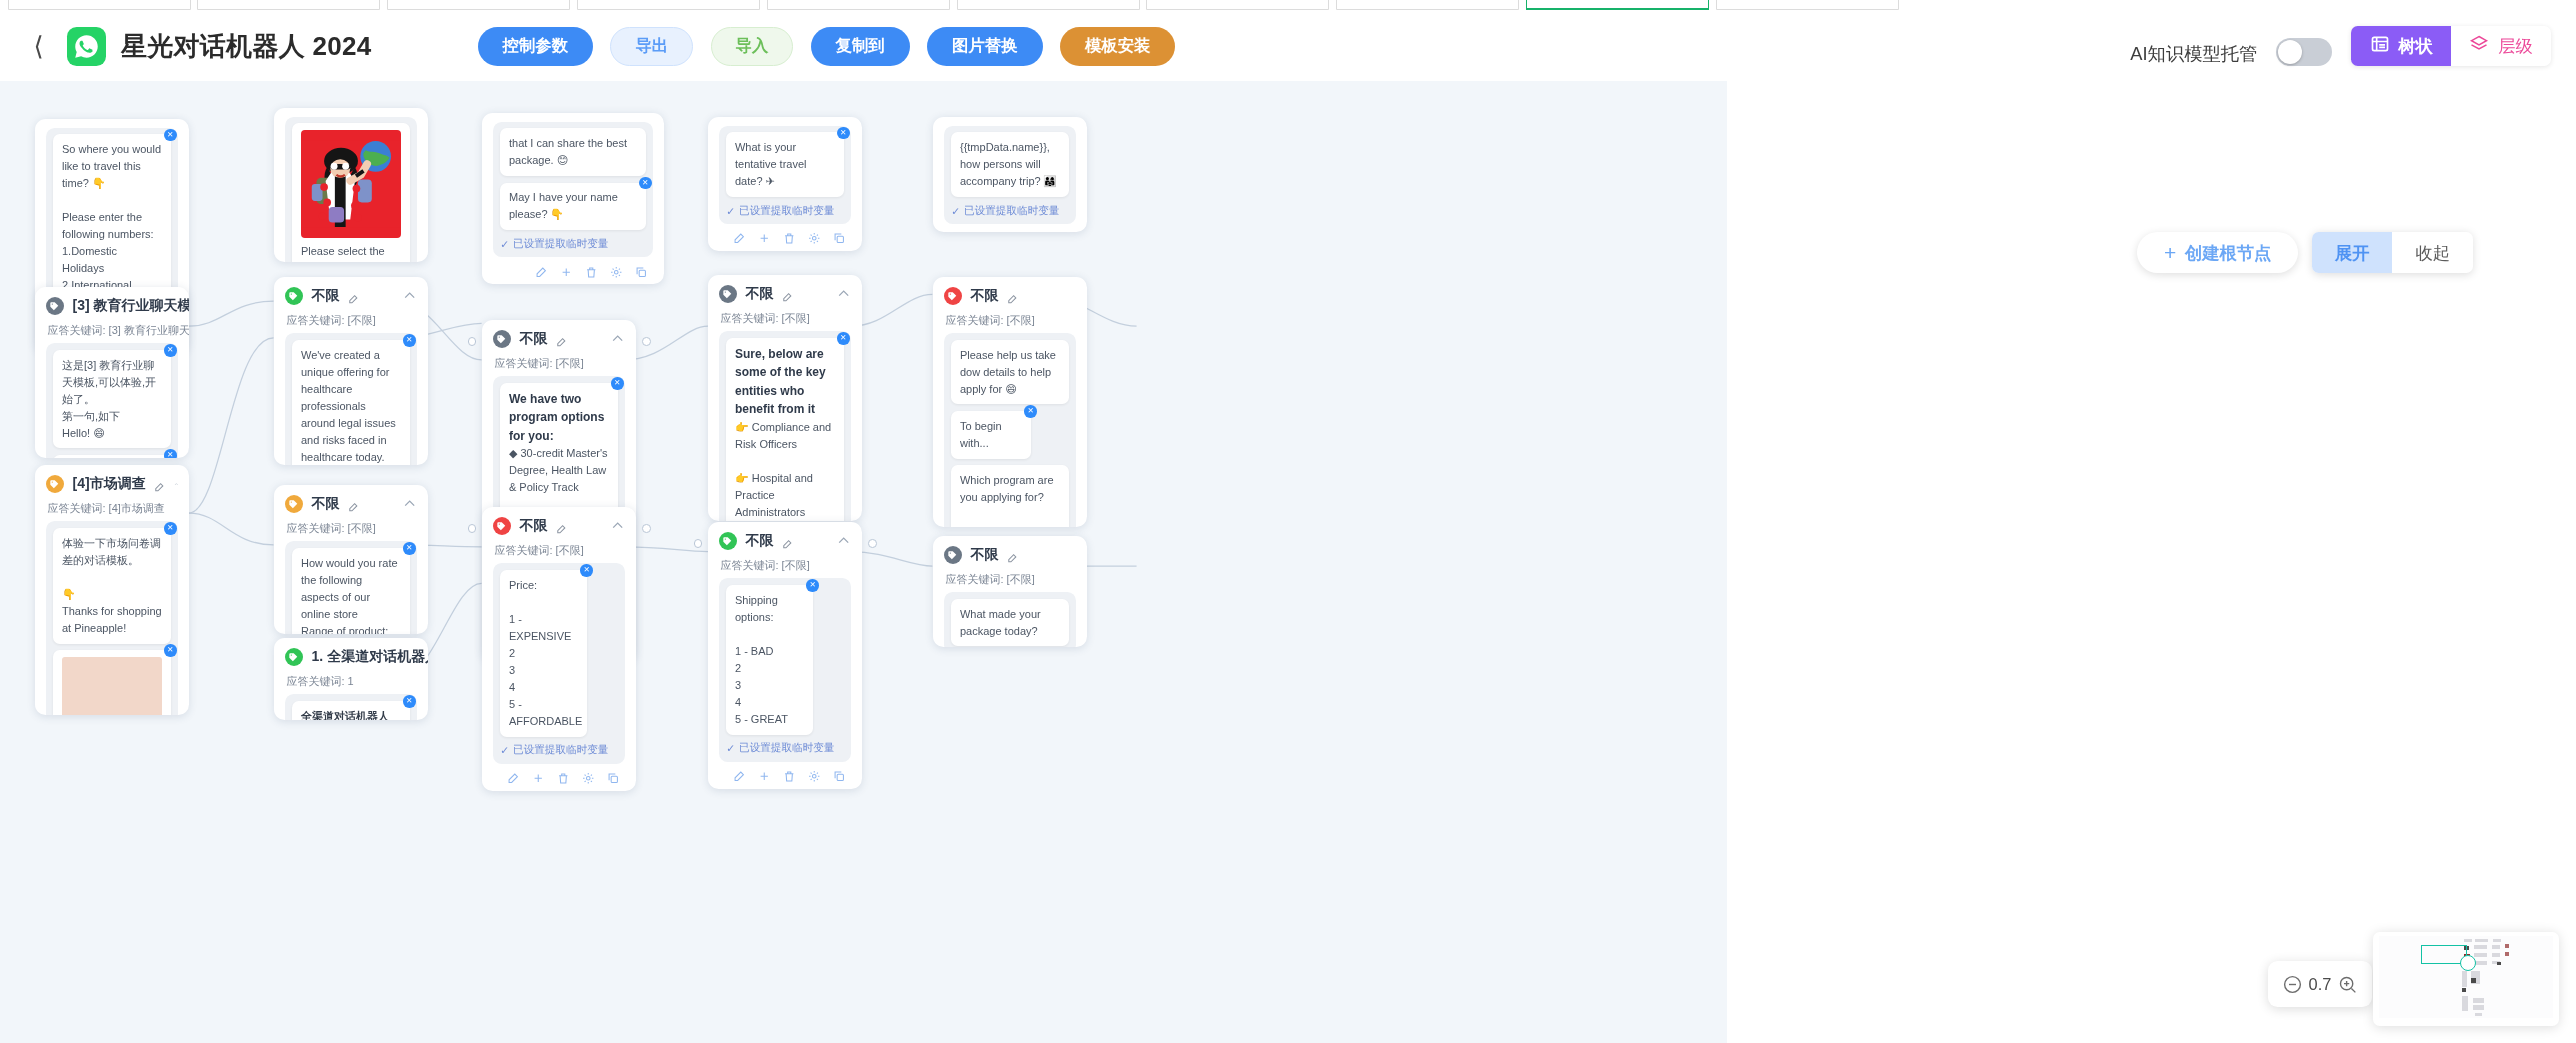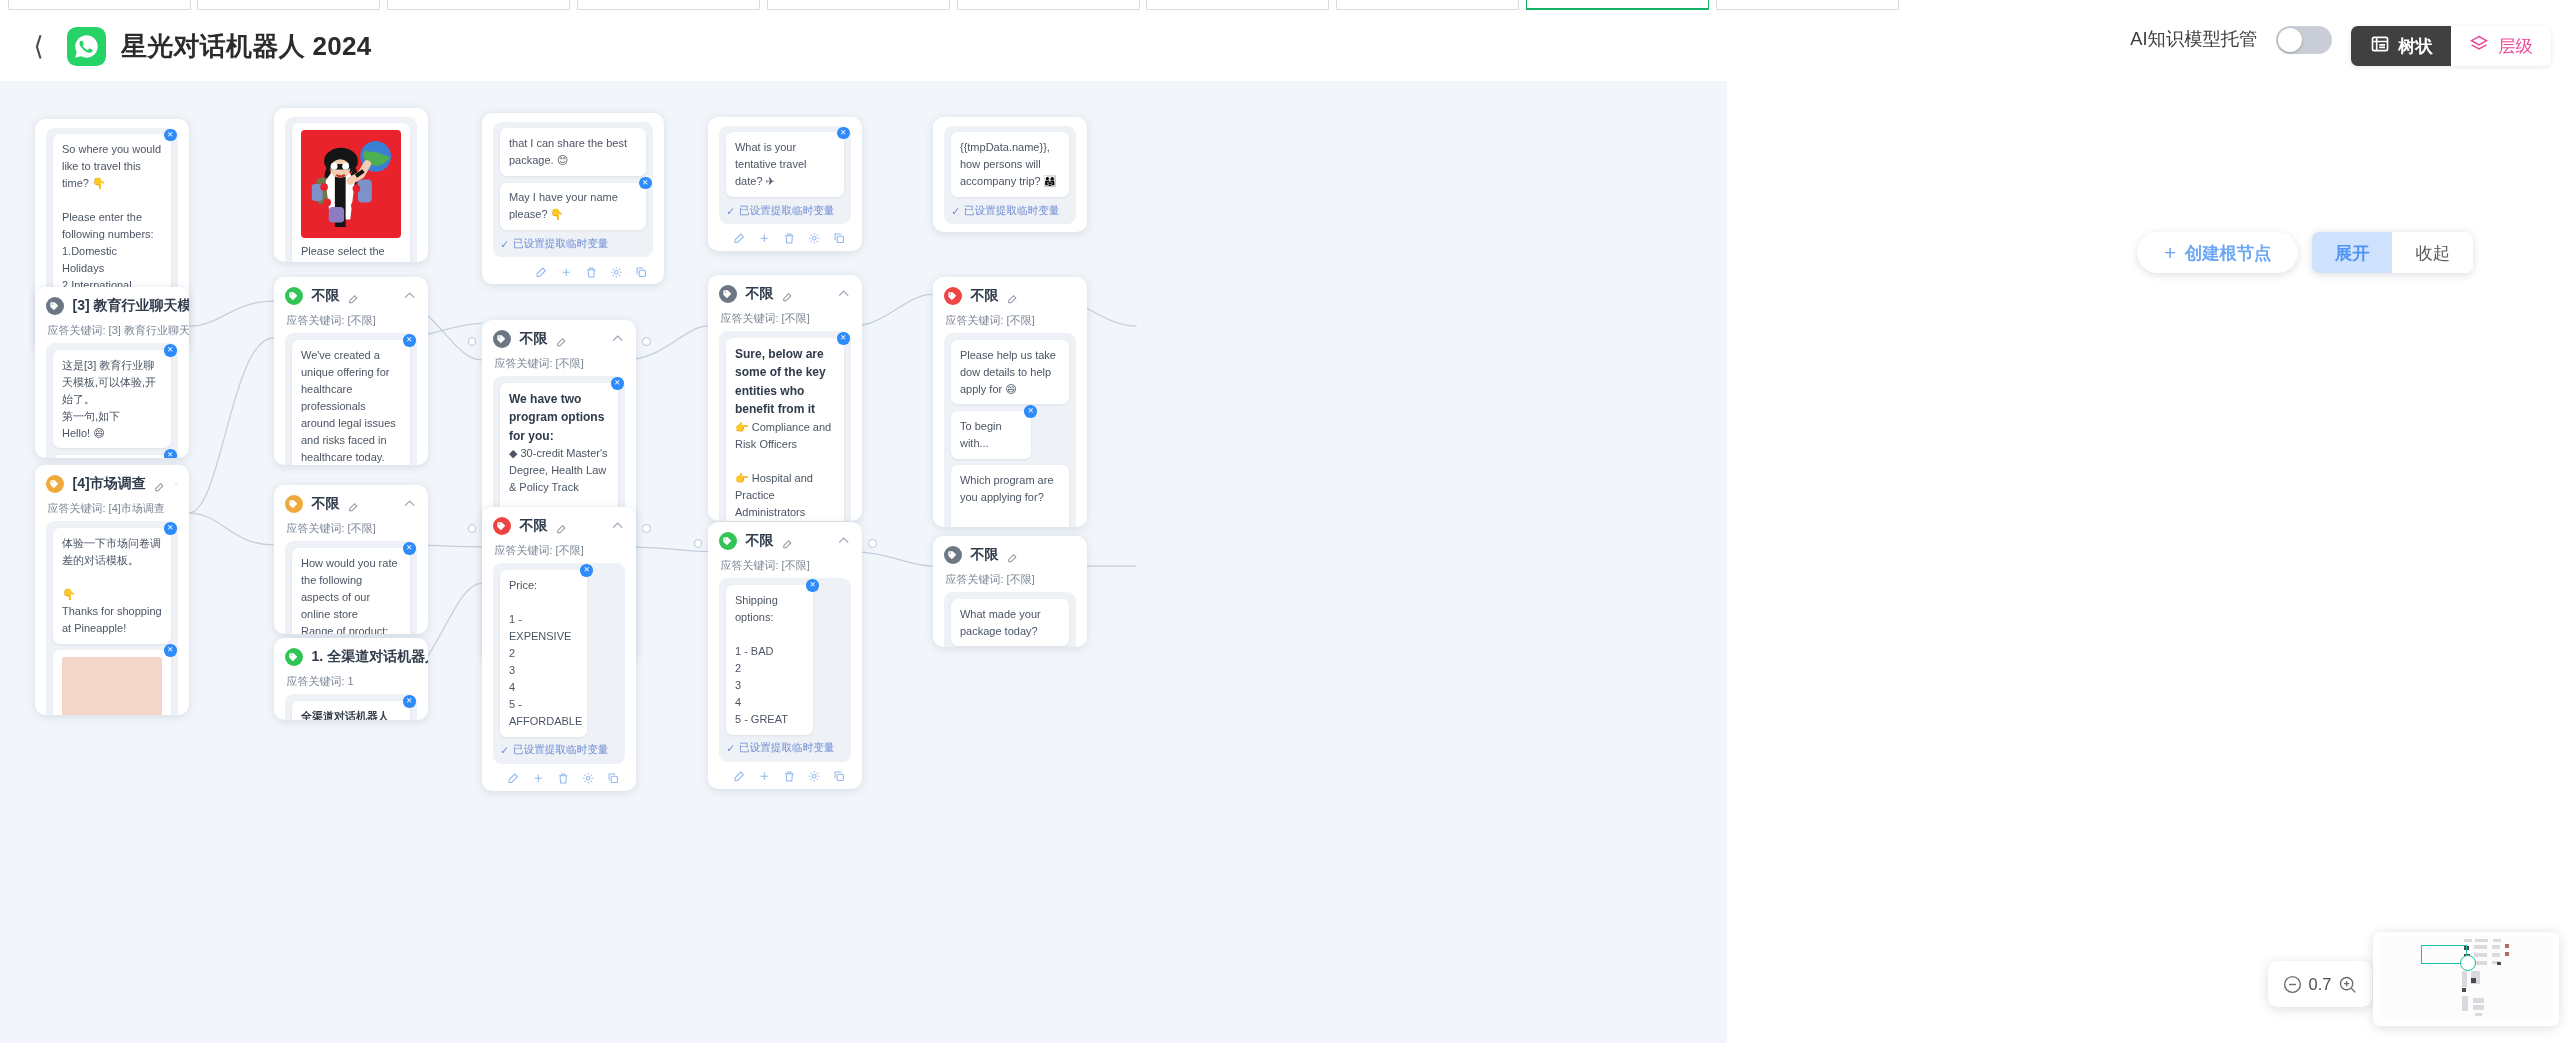--- a/index.html
+++ b/index.html
@@ -40,39 +40,39 @@
   .tb-btn {
     height:39px; padding:0 24px; border-radius:20px; font-size:16.4px; font-weight:bold;
     display:flex; align-items:center; justify-content:center; cursor:pointer;
     white-space:nowrap; border:1px solid transparent;
   }
   .tb-btn.primary { background:#3d8bf5; color:#fff; }
   .tb-btn.ghost-blue { background:#e8f1fe; color:#5b9cf7; border-color:#cfe2fd; }
   .tb-btn.ghost-green { background:#eff8ec; color:#6cbf5a; border-color:#d7eed0; }
   .tb-btn.orange { background:#dc9134; color:#fff; }
 
-  .header-right { margin-left:auto; display:flex; align-items:flex-start; gap:19px; }
+  .header-right { margin-left:auto; display:flex; align-items:flex-end; gap:19px; }
   .ai-label { font-size:18.3px; color:#3d3d3d; white-space:nowrap; }
   .switch {
     width:56px; height:28px; border-radius:14.5px; background:#c9ced6;
     position:relative; cursor:pointer; flex:0 0 auto;
   }
   .switch .knob {
     position:absolute; top:1.9px; left:1.9px; width:24px; height:24px;
     border-radius:50%; background:#fff; box-shadow:0 1px 2.9px rgba(0,0,0,.25);
   }
   .seg {
     display:flex; align-items:stretch; height:40px; border-radius:6.7px; overflow:hidden;
     box-shadow:0 1px 4.8px rgba(0,0,0,.10); background:#fff;
   }
   .seg .opt {
     display:flex; align-items:center; gap:8.7px; padding:0 18.3px; font-size:17.3px;
     color:#ec4899; cursor:pointer; font-weight:normal;
   }
-  .seg .opt.active { background:#404040; color:#fff; font-weight:bold; }
+  .seg .opt.active { background:#8b5cf6; color:#fff; font-weight:bold; }
   .seg .opt svg { width:20px; height:20px; }
 
   
   .canvas {
     position:absolute; top:81px; left:0; width:2576px; height:962px;
     background:#ffffff; overflow:hidden;
   }
   .canvas-inner {
     position:absolute; top:-37px; left:0; width:1727px; height:1021px;
     background:#f2f6fa;
@@ -195,20 +195,28 @@
 
   <div class="header">
     <div class="back-chevron">⟨</div>
     <div class="wa-logo">
       <svg viewBox="0 0 24 24" fill="#fff">
           <path d="M12 2C6.5 2 2 6.5 2 12c0 1.8.5 3.5 1.3 4.9L2 22l5.2-1.3c1.4.8 3 1.2 4.8 1.2 5.5 0 10-4.5 10-10S17.5 2 12 2zm5.6 14.1c-.2.7-1.4 1.3-2 1.4-.5.1-1.1.1-1.8-.1-.4-.1-1-.3-1.7-.6-3-1.3-4.9-4.3-5.1-4.5-.1-.2-1.2-1.5-1.2-2.9s.7-2 1-2.3c.2-.3.5-.3.7-.3h.5c.2 0 .4 0 .6.5s.8 2 .9 2.1c.1.2.1.3 0 .5s-.1.3-.3.5l-.4.4c-.1.1-.3.3-.1.6.2.3.8 1.3 1.7 2.1 1.1 1 2.1 1.3 2.4 1.5.3.1.5.1.6-.1.2-.2.7-.8.9-1.1.2-.3.4-.2.6-.1l2 .9c.2.1.4.2.4.3.1.1.1.6-.1 1.2z"></path>
         </svg>
     </div>
     <div class="proj-title">星光对话机器人 2024</div>
 
+    <div class="toolbar">
+      <div class="tb-btn primary">控制参数</div>
+      <div class="tb-btn ghost-blue">导出</div>
+      <div class="tb-btn ghost-green">导入</div>
+      <div class="tb-btn primary">复制到</div>
+      <div class="tb-btn primary">图片替换</div>
+      <div class="tb-btn orange">模板安装</div>
+    </div>
 
     <div class="header-right">
       <div class="ai-label">AI知识模型托管</div>
       <div class="switch">
           <div class="knob"></div>
         </div>
       <div class="seg">
         <div class="opt active">
           <span>
             <svg viewBox="0 0 24 24" fill="none" stroke="currentColor" stroke-width="2">

